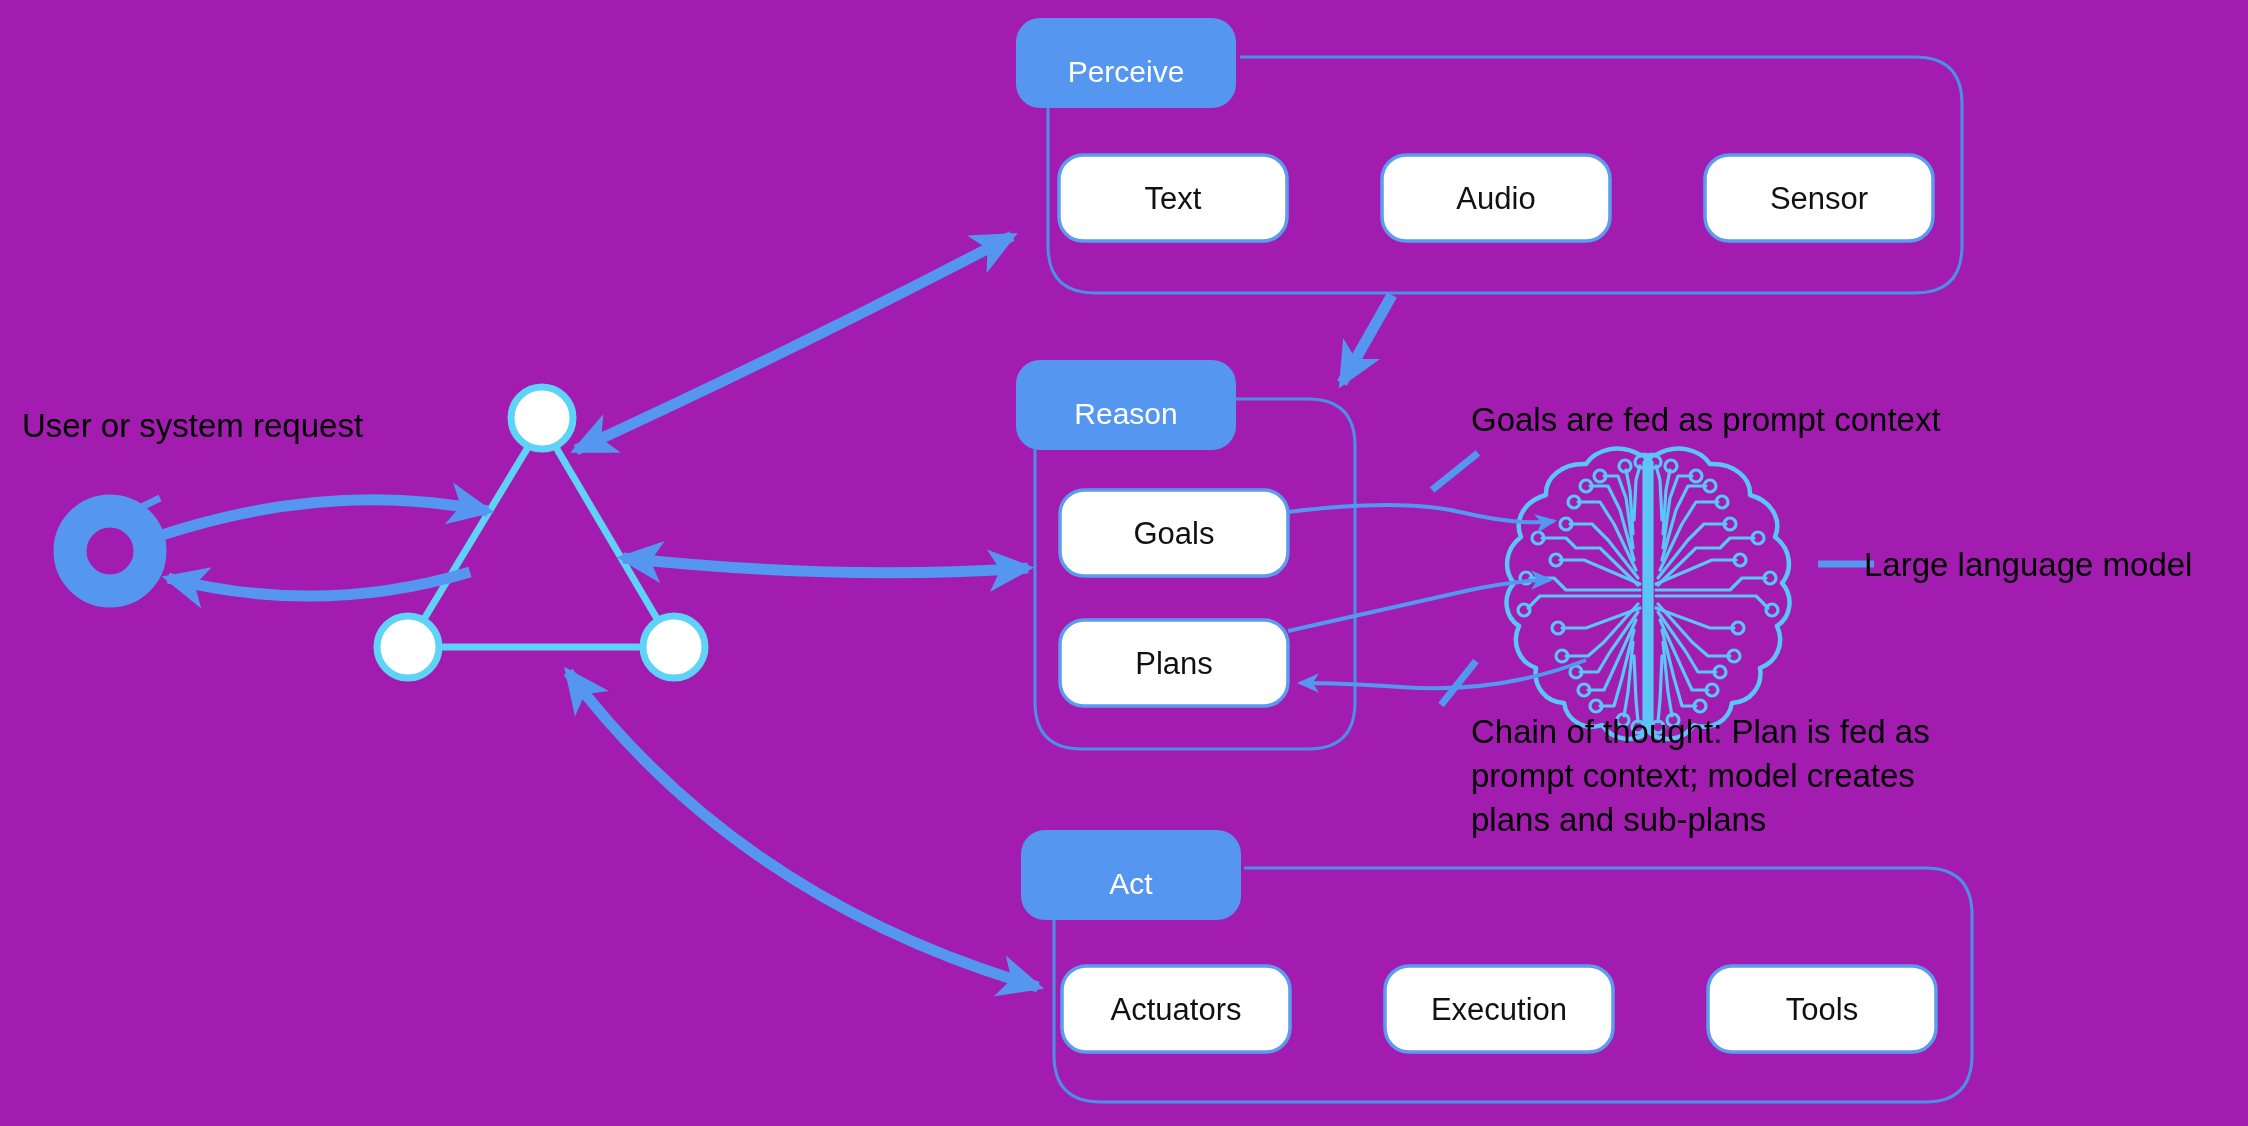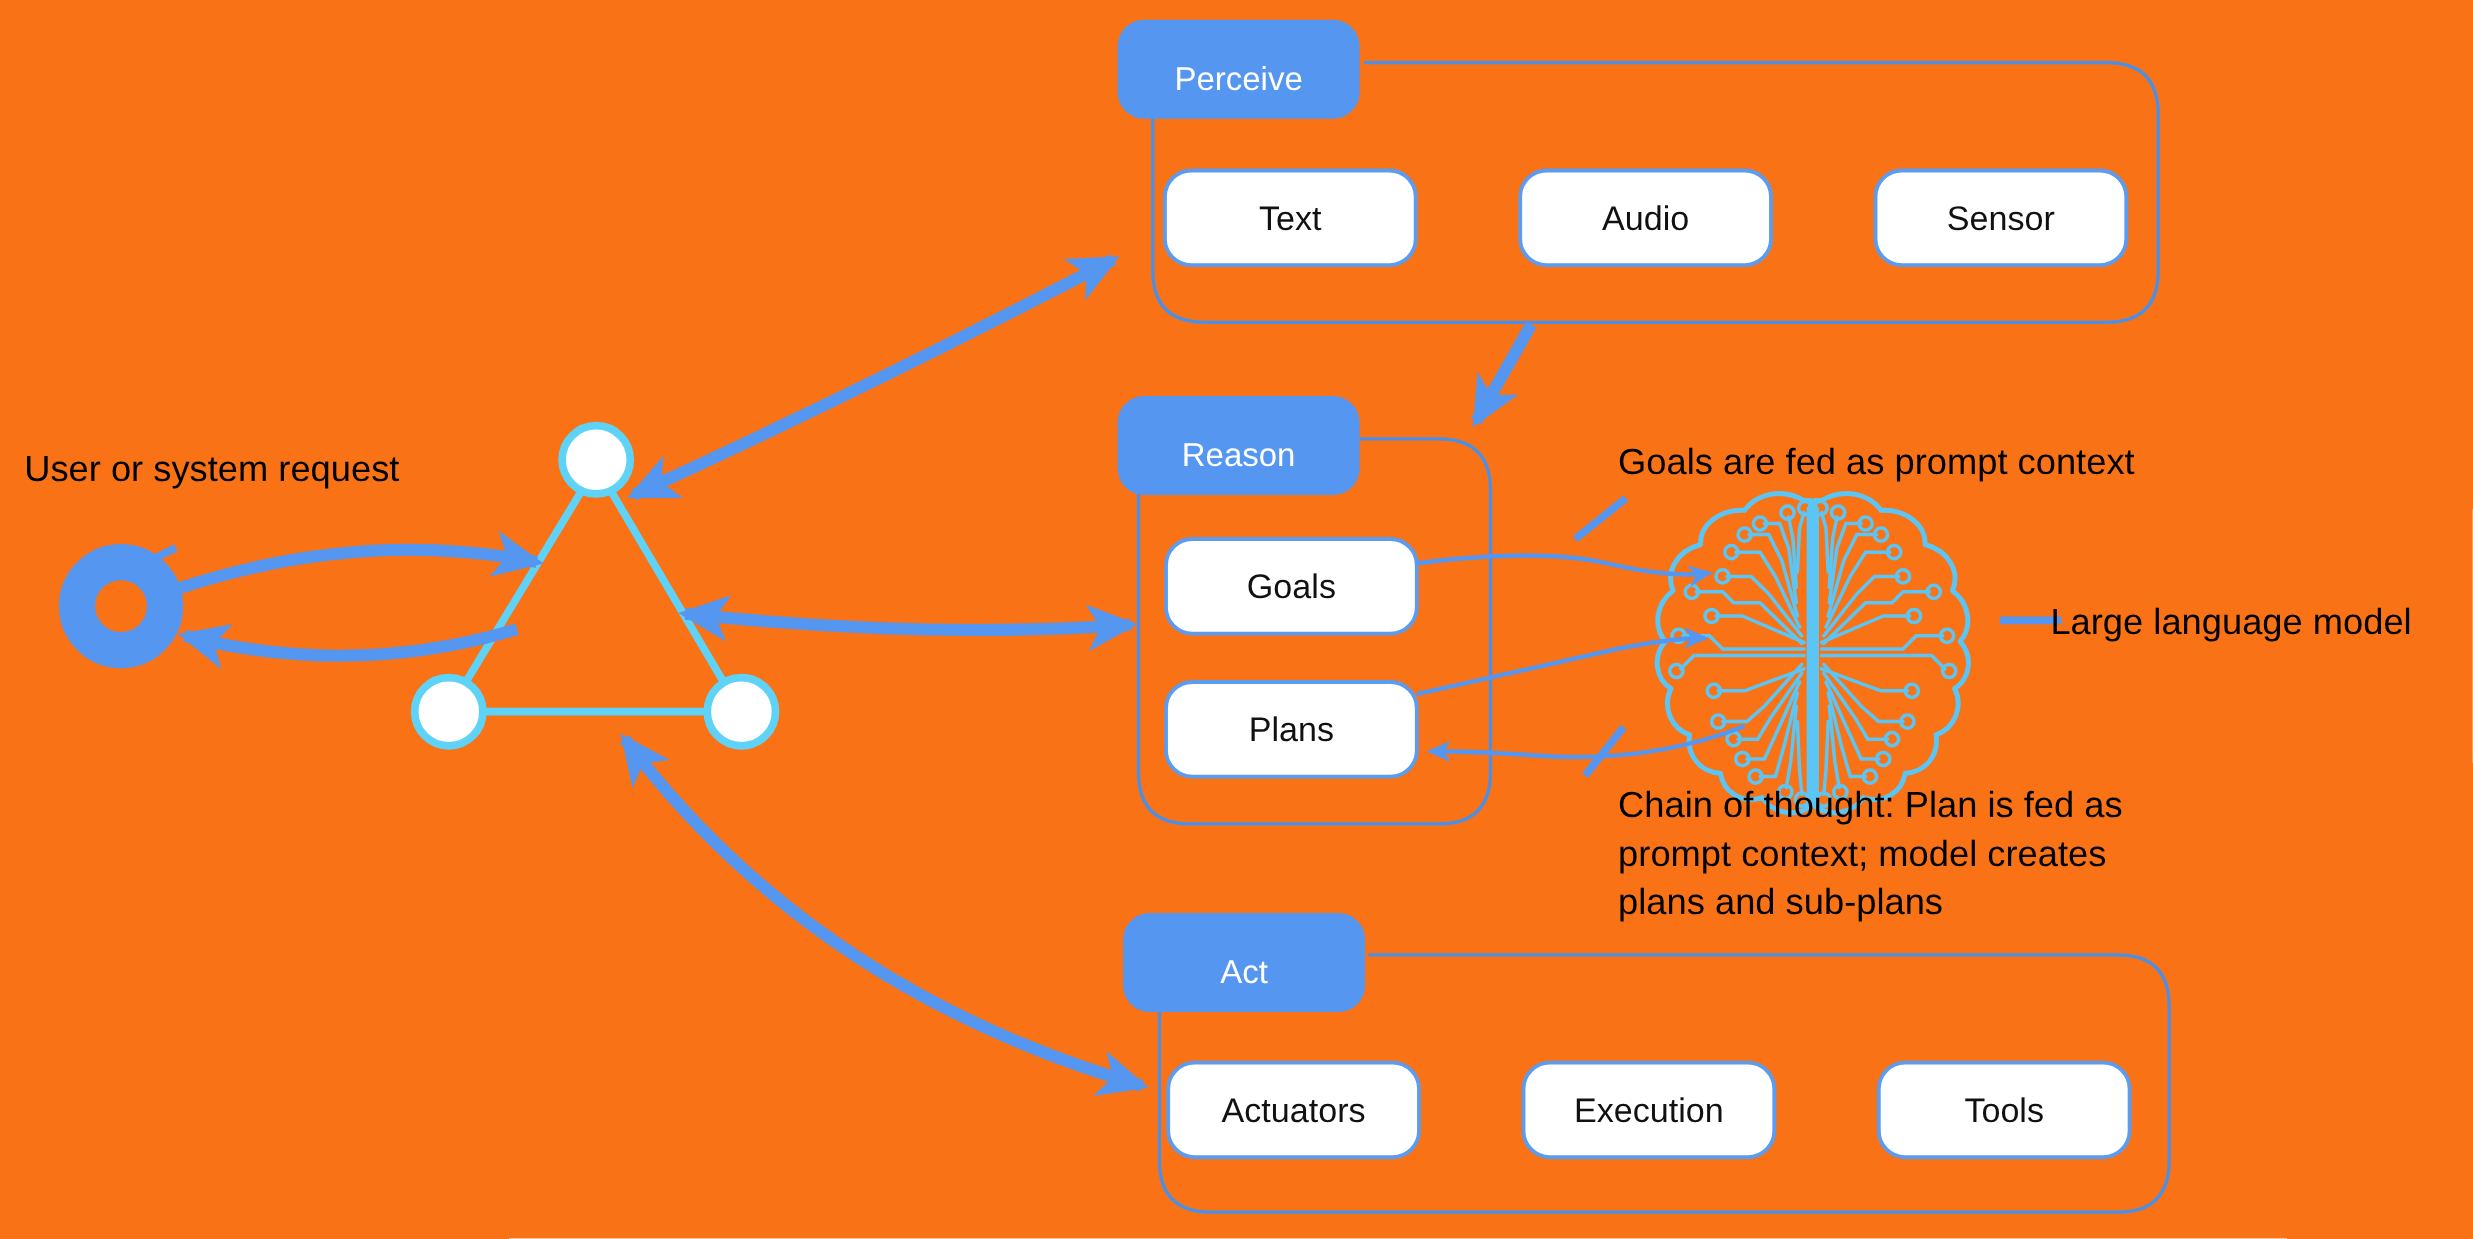--- a/index.html
+++ b/index.html
@@ -7,21 +7,21 @@
     padding: 0;
     background: #ffffff;
   }
   body {
     font-family: "Liberation Sans", sans-serif;
   }
   #stage {
     position: relative;
     width: 2248px;
     height: 1126px;
-    background: #f97316;
+    background: #a21caf;
     overflow: hidden;
   }
   #diagram-svg {
     position: absolute;
     left: 0;
     top: 0;
     width: 2248px;
     height: 1126px;
   }
   .grp-title {

